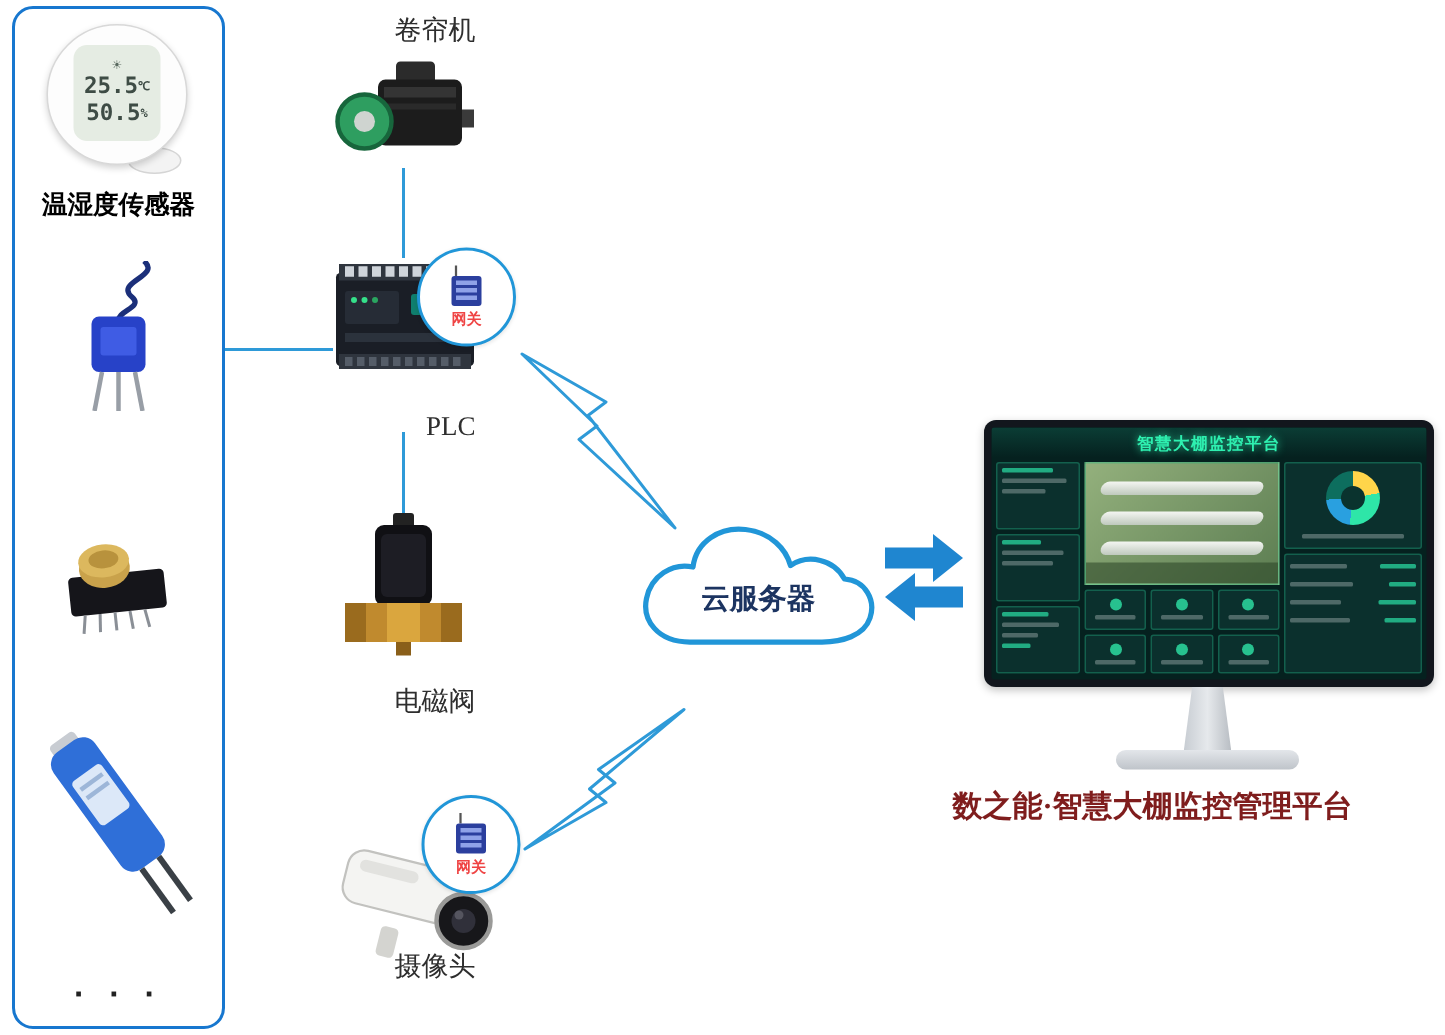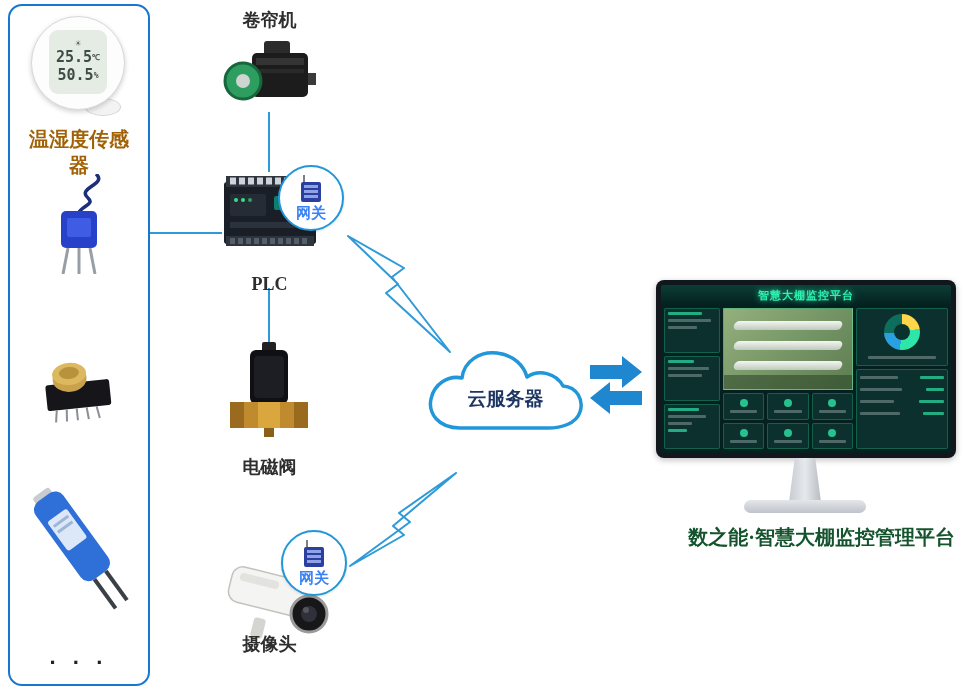--- a/index.html
+++ b/index.html
@@ -10,45 +10,45 @@
   .wire{stroke:#2e9ad8;stroke-width:2;fill:none;}
   .bolt{fill:#fff;stroke:#2e9ad8;stroke-width:2;stroke-linejoin:round;}
   .cloud-shape{fill:#fff;stroke:#2196d8;stroke-width:3.5;stroke-linejoin:round;}
   .arrow{fill:#1f86d0;}
 
   
   .sensor-panel{position:absolute;left:8px;top:4px;width:142px;height:682px;border:2px solid #1777cf;
     border-radius:14px;box-sizing:border-box;background:#fff;z-index:2;}
   .s-art{position:absolute;left:0;width:100%;display:flex;justify-content:center;align-items:flex-start;}
   .panel-label{position:absolute;left:0;width:100%;padding:0 18px;box-sizing:border-box;text-align:center;
-    font-family:"Liberation Serif",serif;font-weight:bold;font-size:20px;line-height:1.3;color:#a16207;}
+    font-family:"Liberation Serif",serif;font-weight:bold;font-size:17px;line-height:1.3;color:#000000;}
   .panel-dots{position:absolute;left:0;width:100%;text-align:center;font-size:22px;font-weight:bold;
     color:#222;letter-spacing:5px;}
 
   
   .th-wrap{position:relative;width:100px;height:106px;}
   .th-base{position:absolute;left:56px;top:84px;width:34px;height:16px;background:#f3f3f3;border:1px solid #d5d5d5;border-radius:50%;}
   .th-circle{position:absolute;left:2px;top:2px;width:92px;height:92px;border-radius:50%;background:#fdfdfd;
     border:1px solid #d8d8d8;box-shadow:0 2px 5px rgba(0,0,0,.18);}
   .th-lcd{position:absolute;left:17px;top:13px;width:58px;height:64px;background:#e5ece3;border-radius:9px;
     display:flex;flex-direction:column;align-items:center;justify-content:center;gap:1px;}
   .th-sun{font-size:8px;line-height:8px;color:#5a6a60;}
   .th-val{font-family:"DejaVu Sans Mono",monospace;font-weight:bold;font-size:15px;line-height:17px;color:#3e4c45;}
   .th-unit{font-size:8px;vertical-align:top;}
 
   
-  .mid-label{position:absolute;width:95px;text-align:center;font-family:"Liberation Serif",serif;
-    font-weight:bold;font-size:18px;color:#2e2e2e;z-index:2;}
+  .mid-label{position:absolute;width:95px;text-align:right;font-family:"Liberation Serif",serif;
+    font-weight:normal;font-size:18px;color:#2e2e2e;z-index:2;}
   .dev-art{position:absolute;z-index:2;}
 
   
   .gw{position:absolute;width:66px;height:66px;border:2px solid #2196d8;border-radius:50%;background:#fff;
     box-sizing:border-box;display:flex;flex-direction:column;align-items:center;justify-content:center;
     z-index:3;box-shadow:0 1px 3px rgba(0,0,0,.12);}
-  .gw-label{font-size:15px;font-weight:bold;color:#3b82f6;margin-top:0px;font-family:Liberation Serif, serif;}
+  .gw-label{font-size:10px;font-weight:bold;color:#ef4444;margin-top:0px;font-family:Liberation Serif, serif;}
 
   
   .cloud-label{position:absolute;left:448px;top:386px;width:115px;text-align:center;z-index:2;
     font-family:"Liberation Serif",serif;font-weight:bold;font-size:19px;color:#1c3461;}
 
   
   .monitor{position:absolute;left:656px;top:280px;width:300px;height:178px;background:#12161d;border-radius:8px;
     padding:5px;box-sizing:border-box;z-index:2;box-shadow:0 2px 6px rgba(0,0,0,.25);}
   .screen{position:relative;width:100%;height:100%;background:#05211f;border-radius:2px;overflow:hidden;}
   .scr-header{position:absolute;top:0;left:0;right:0;height:20px;
@@ -74,22 +74,22 @@
   .stat-row{display:flex;justify-content:space-between;align-items:center;height:8px;}
   .scr-bottom{position:absolute;left:62px;top:108px;width:130px;bottom:4px;
     display:grid;grid-template-columns:repeat(3,1fr);grid-template-rows:repeat(2,1fr);gap:3px;}
   .tile{background:rgba(16,62,56,.55);border:1px solid rgba(46,240,176,.25);border-radius:2px;
     display:flex;flex-direction:column;align-items:center;justify-content:center;gap:3px;}
   .tile-dot{width:8px;height:8px;border-radius:50%;background:rgba(46,230,168,.8);}
   .monitor-neck{position:absolute;left:789px;top:458px;width:32px;height:44px;background:linear-gradient(90deg,#c7ccd2,#e6e9ec,#b8bdc3);
     clip-path:polygon(18% 0,82% 0,100% 100%,0 100%);z-index:2;}
   .monitor-base{position:absolute;left:744px;top:500px;width:122px;height:13px;background:linear-gradient(180deg,#e3e6ea,#bfc4ca);
     border-radius:7px;z-index:2;}
-  .monitor-caption{position:absolute;left:635px;top:524px;width:320px;text-align:right;z-index:2;
-    font-family:"Liberation Serif",serif;font-weight:bold;font-size:20px;color:#14532d;}
+  .monitor-caption{position:absolute;left:635px;top:524px;width:320px;text-align:left;z-index:2;
+    font-family:"Liberation Serif",serif;font-weight:bold;font-size:20px;color:#7f1d1d;}
 </style>
 </head>
 <body>
 
 <div id="canvas">
 
   <svg id="overlay" width="963" height="690" viewBox="0 0 963 690">
     <line class="wire" x1="150" y1="233" x2="222" y2="233"></line>
     <line class="wire" x1="269" y1="112" x2="269" y2="172"></line>
     <line class="wire" x1="269" y1="288" x2="269" y2="342"></line>

